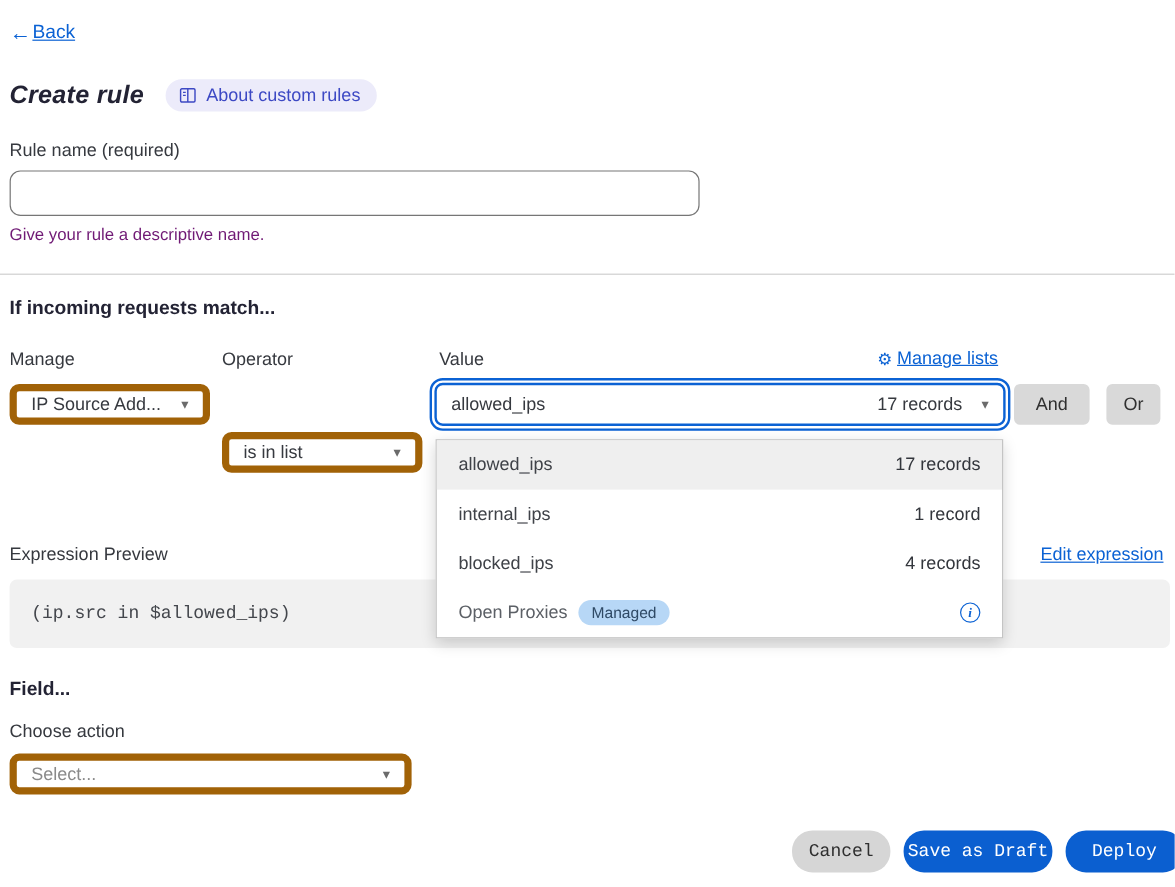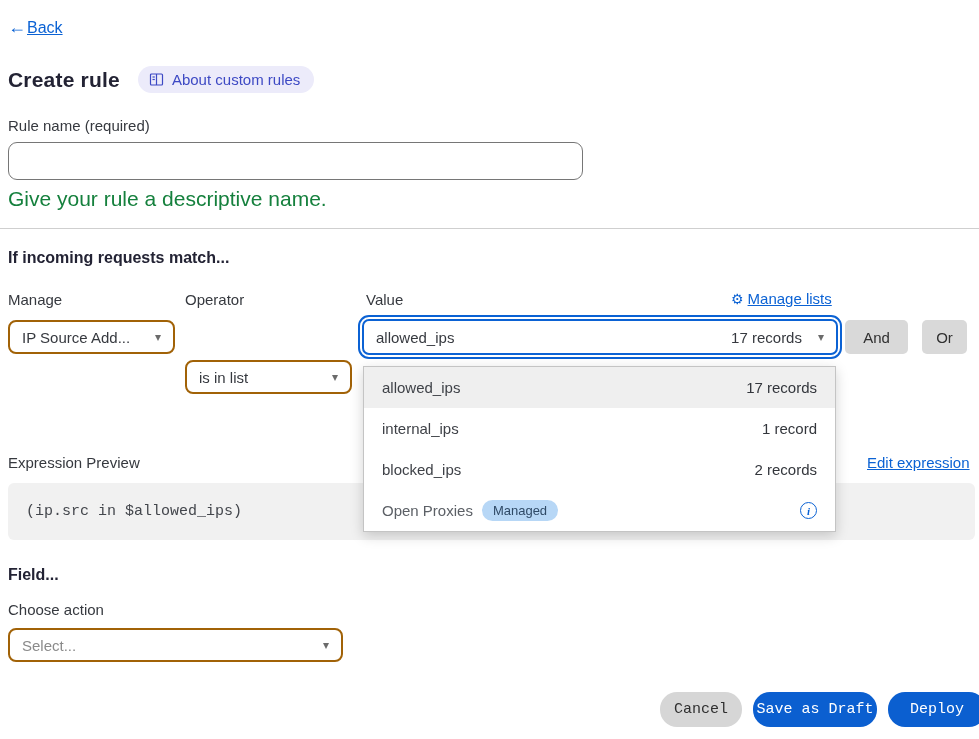--- a/index.html
+++ b/index.html
@@ -8,45 +8,45 @@
   .stage { position:relative; width:979px; height:739px; background:#fff; overflow:hidden; }
 
   a, .link { color:#0b62d4; text-decoration:underline; cursor:pointer; }
 
   
   .back-row { position:absolute; left:8px; top:17px; font-size:16px; display:flex; align-items:center; }
   .back-arrow { color:#0b62d4; text-decoration:none; font-size:18px; margin-right:1px; }
 
   
   .title-row { position:absolute; left:8px; top:66px; display:flex; align-items:center; gap:18px; }
-  .page-title { font-size:21px; font-weight:bold; color:#232334; letter-spacing:.2px; }
+  .page-title { font-size:21px; font-weight:bold; color:#232334; letter-spacing:.2px;font-style:italic; }
   .about-badge { display:inline-flex; align-items:center; gap:8px; background:#ecebfa; color:#3d49c4;
                  border-radius:14px; padding:5px 14px 5px 11px; font-size:15px; cursor:pointer; }
   .about-badge svg { display:block; }
 
   
   .rule-name-label { position:absolute; left:8px; top:117px; font-size:15px; color:#36393f; }
   .rule-name-input { position:absolute; left:8px; top:142px; width:575px; height:38px;
                      border:1px solid #767676; border-radius:9px; font-size:14px; padding:0 12px;
                      font-family:"Liberation Sans", sans-serif; outline:none; background:#fff; }
-  .rule-helper { position:absolute; left:8px; top:187px; font-size:21px; color:#15803d; }
+  .rule-helper { position:absolute; left:8px; top:187px; font-size:14px; color:#701a75; }
 
   .divider { position:absolute; left:0; top:228px; width:979px; height:1px; background:#cfcfcf; }
 
   
   .match-heading { position:absolute; left:8px; top:249px; font-size:16px; font-weight:bold; color:#232334; }
   .col-label { position:absolute; top:291px; font-size:15px; color:#36393f; }
   .label-field { left:8px; }
   .label-operator { left:185px; }
   .label-value { left:366px; }
   .manage-lists { position:absolute; top:290px; left:731px; width:109px; font-size:15px;
                   display:flex; align-items:center; gap:4px; white-space:nowrap; }
   .gear-glyph { color:#0b62d4; font-size:14px; text-decoration:none; line-height:1; }
 
-  .select-box { position:absolute; top:320px; height:34px; border:2px solid #a16207; border-radius:8px;
+  .select-box { position:absolute; top:320px; height:34px; border:6px solid #a16207; border-radius:8px;
                 background:#fff; display:flex; align-items:center; padding:0 12px; font-size:15px;
                 color:#36393f; cursor:pointer; }
   .select-box .chev { margin-left:auto; color:#6b6b6b; font-size:12px; }
   .field-select { left:8px; width:167px; }
   .operator-select { left:185px; width:167px;margin-top:40px; }
 
   
   .value-wrap { position:absolute; left:358px; top:315px; width:484px; height:44px;
                 border:2px solid #0b62d4; border-radius:11px; padding:2px; background:#fff; }
   .value-select { width:100%; height:100%; border:2px solid #0b62d4; border-radius:7px;
@@ -163,21 +163,21 @@
     <div class="dd-item selected">
       <span>allowed_ips</span>
       <span class="meta">17 records</span>
     </div>
     <div class="dd-item">
       <span>internal_ips</span>
       <span class="meta">1 record</span>
     </div>
     <div class="dd-item">
       <span>blocked_ips</span>
-      <span class="meta">2 records</span>
+      <span class="meta">4 records</span>
     </div>
     <div class="dd-item">
       <span class="name-dim">Open Proxies</span>
       <span class="managed-badge">Managed</span>
       <span class="info-icon">i</span>
     </div>
   </div>
 
   <div class="expr-label">Expression Preview</div>
   <a class="edit-expr">Edit expression</a>

